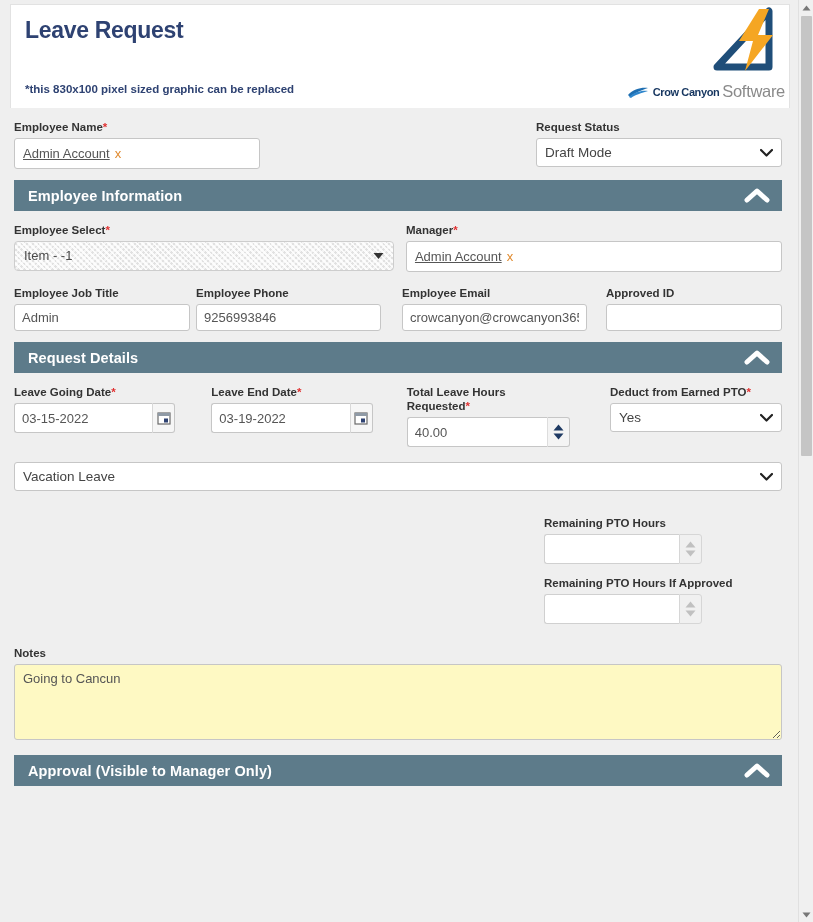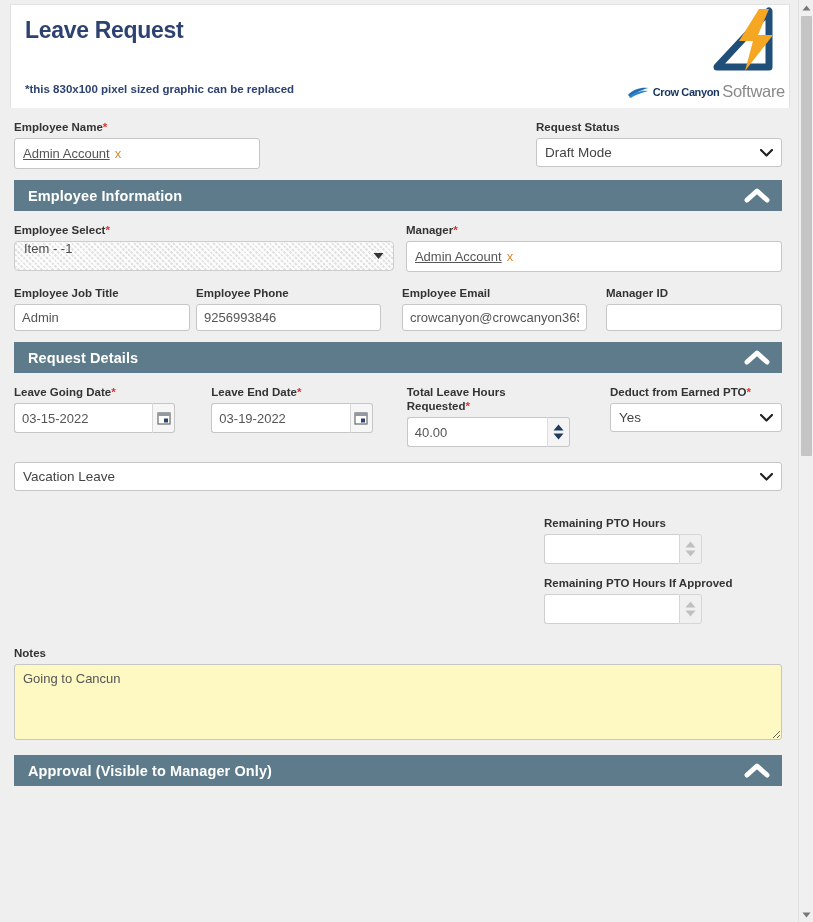--- a/index.html
+++ b/index.html
@@ -170,22 +170,22 @@
   .sel-disabled {
     position: relative;
     height: 30px;
     border: 1px solid #cdcdcd;
     border-radius: 4px;
     background-color: #f4f4f4;
     background-image:
       repeating-linear-gradient(45deg, rgba(255,255,255,.85) 0 2px, rgba(0,0,0,0) 2px 4px),
       repeating-linear-gradient(-45deg, rgba(210,210,210,.55) 0 2px, rgba(0,0,0,0) 2px 4px);
     display: flex;
-    align-items: center;
-    padding: 0 24px 16px 9px;
+    align-items: flex-end;
+    padding: 0 24px 7px 9px;
     font-size: 13px;
     color: #4a4a4a;
   }
   .sel-disabled .chev-sm {
     position: absolute;
     right: 9px;
     top: 50%;
     transform: translateY(-50%);
   }
 
@@ -396,21 +396,21 @@
         </div>
         <div class="fld" style="width:187px; margin-left:6px;">
           <label class="lbl">Employee Phone</label>
           <input class="txt" value="9256993846" style="">
         </div>
         <div class="fld" style="width:187px; margin-left:21px;">
           <label class="lbl">Employee Email</label>
           <input class="txt" value="crowcanyon@crowcanyon365" style="">
         </div>
         <div class="fld" style="width:178px; margin-left:19px;">
-          <label class="lbl">Manager ID</label>
+          <label class="lbl">Approved ID</label>
           <input class="txt" value="" style="">
         </div>
       </div>
 
       <div class="sechead">
         <span class="sechead-title">Request Details</span>
         <svg width="26" height="17" viewBox="0 0 26 17">
           <path d="M3 13 L13 4 L23 13" fill="none" stroke="#ffffff" stroke-width="5" stroke-linecap="round" stroke-linejoin="round"></path>
         </svg>
       </div>

